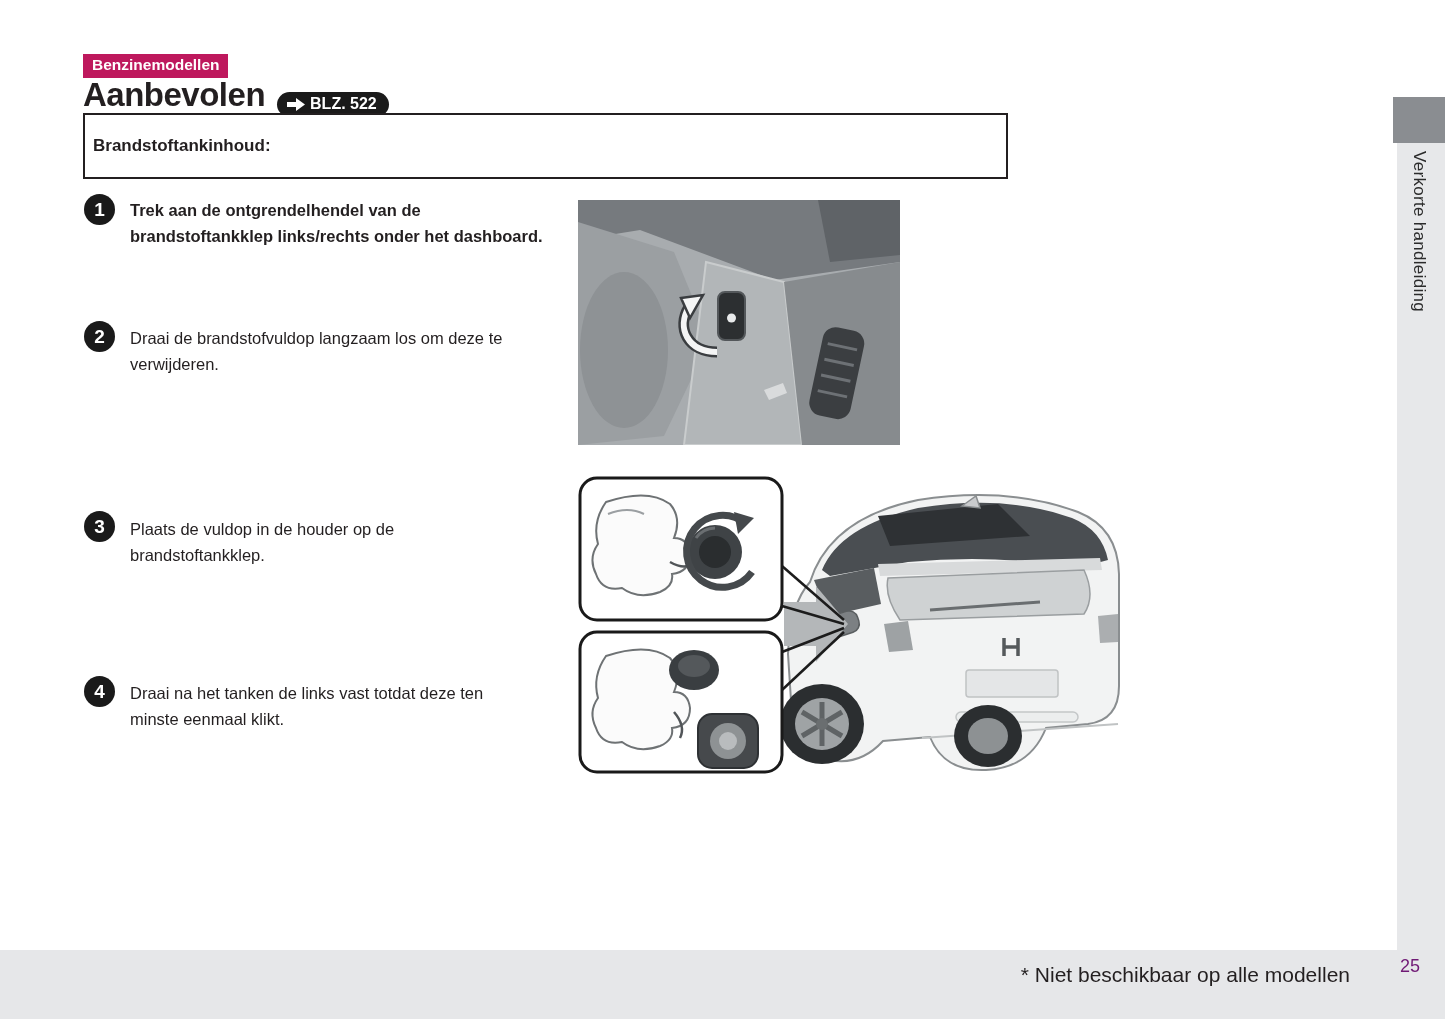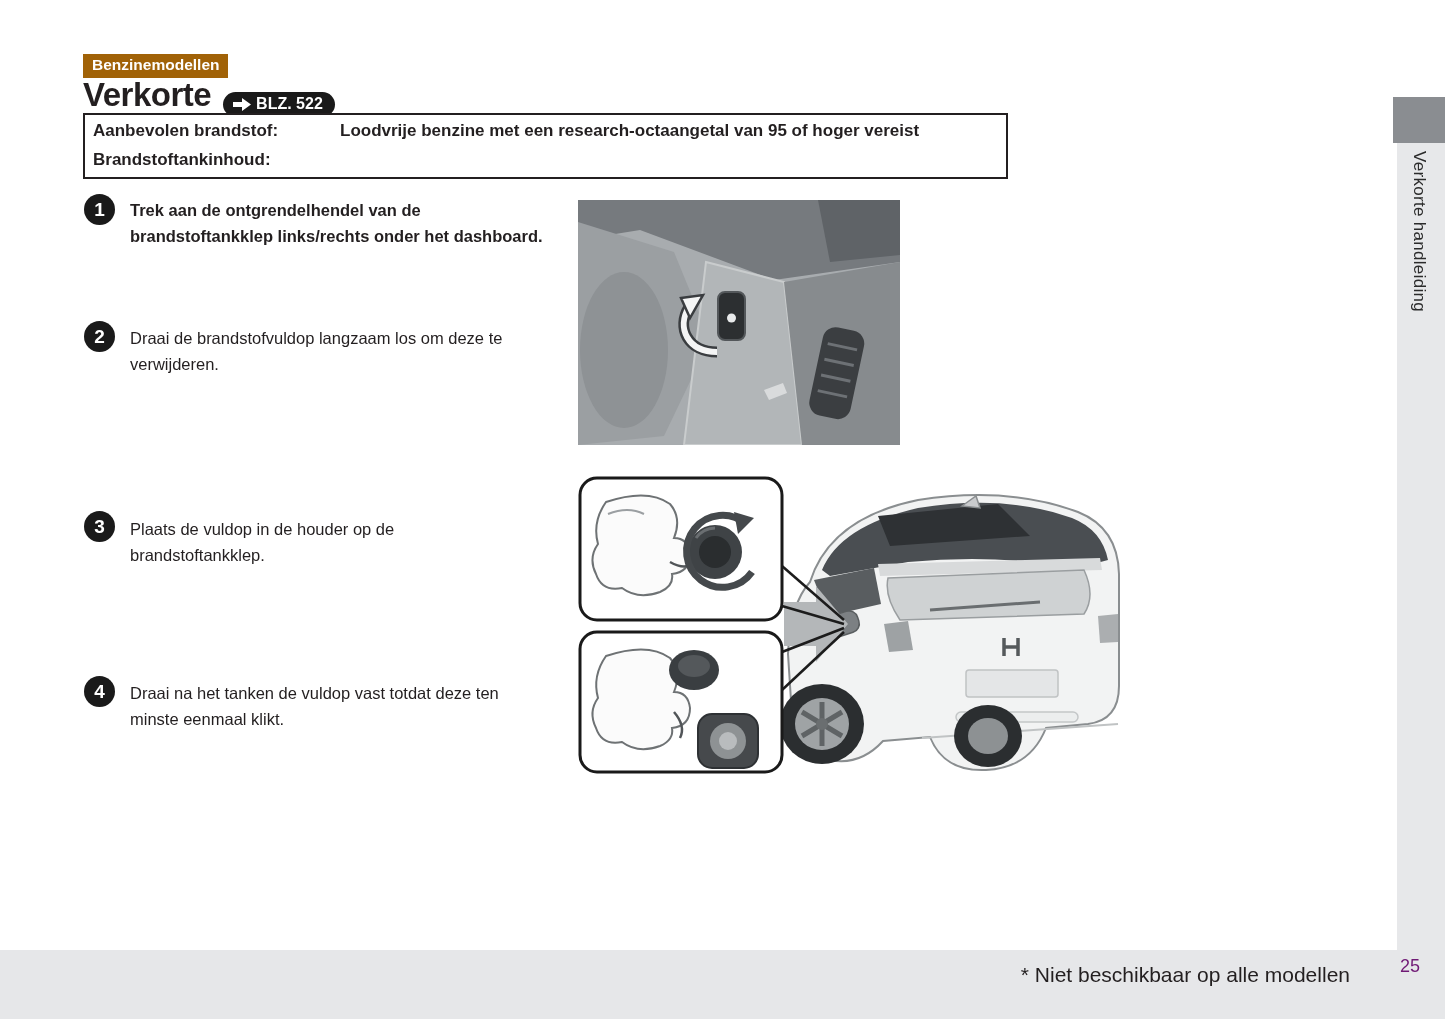--- a/index.html
+++ b/index.html
@@ -7,21 +7,21 @@
     width:1445px;height:1019px;position:relative;overflow:hidden;
     background:#ffffff;
     font-family:"Liberation Sans", sans-serif;
     color:#231f20;
   }
   .abs{position:absolute;}
 
   
   .model-label{
     left:83px;top:54px;
-    background:#a16207;color:#ffffff;
+    background:#be185d;color:#ffffff;
     font-size:15.5px;font-weight:700;
     padding:2px 9px 3px 9px;line-height:1.2;
   }
   .title-row{left:83px;top:74px;display:flex;align-items:center;gap:12px;}
   .page-title{
     font-size:33px;font-weight:700;letter-spacing:-0.5px;line-height:1.05;
   }
   .page-ref{
     display:inline-flex;align-items:center;gap:4px;
     background:#1a1a1a;border-radius:14px;
@@ -74,55 +74,51 @@
 
   
   .fig{display:block;}
 </style>
 </head>
 <body>
 
 <span class="abs model-label">Benzinemodellen</span>
 
 <div class="abs title-row">
-  <span class="page-title">Verkorte</span>
+  <span class="page-title">Aanbevolen</span>
   <span class="page-ref">
     <span style="display:inline-flex;">
       <svg width="21" height="15" viewBox="0 0 21 15">
           <path d="M2 5h9V1l9 6.5L11 14v-4H2z" fill="#ffffff"></path>
         </svg>
     </span>
     <span class="page-ref-label">BLZ. 522</span>
   </span>
 </div>
 
 <div class="abs spec-table">
   <div class="spec-row">
-    <span class="spec-label">Aanbevolen brandstof:</span>
-    <span class="spec-value">Loodvrije benzine met een research-octaangetal van 95 of hoger vereist</span>
-  </div>
-  <div class="spec-row">
     <span class="spec-label">Brandstoftankinhoud:</span>
   </div>
 </div>
 
 <div class="abs step-circle" style="left:84px;top:194px;">1</div>
 <div class="abs step-text" style="left:130px;top:197px;font-weight:bold;">Trek aan de ontgrendelhendel van de
 brandstoftankklep links/rechts onder het dashboard.</div>
 
 <div class="abs step-circle" style="left:84px;top:321px;">2</div>
 <div class="abs step-text" style="left:130px;top:325px;">Draai de brandstofvuldop langzaam los om deze te
 verwijderen.</div>
 
 <div class="abs step-circle" style="left:84px;top:511px;">3</div>
 <div class="abs step-text" style="left:130px;top:516px;">Plaats de vuldop in de houder op de
 brandstoftankklep.</div>
 
 <div class="abs step-circle" style="left:84px;top:676px;">4</div>
-<div class="abs step-text" style="left:130px;top:680px;">Draai na het tanken de vuldop vast totdat deze ten
+<div class="abs step-text" style="left:130px;top:680px;">Draai na het tanken de links vast totdat deze ten
 minste eenmaal klikt.</div>
 
 <div class="abs" style="left:578px;top:200px;">
   <svg class="fig" width="322" height="245" viewBox="0 0 322 245">
     <rect width="322" height="245" fill="#a8acaf"></rect>
 
     <polygon points="0,0 322,0 322,62 196,80 62,30 0,40" fill="#767a7e"></polygon>
     <polygon points="240,0 322,0 322,55 252,62" fill="#5f6367"></polygon>
 
     <polygon points="0,22 96,52 132,140 86,236 0,245" fill="#9b9fa2"></polygon>

